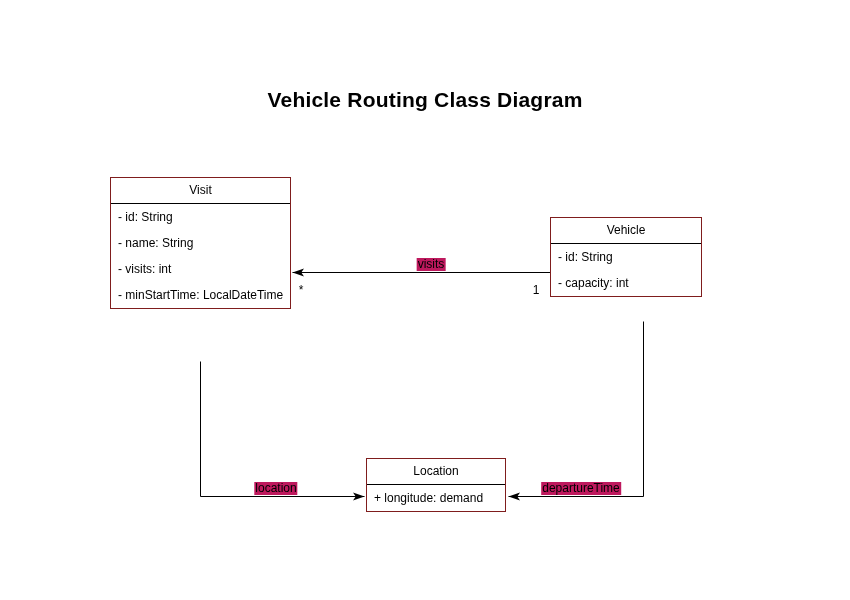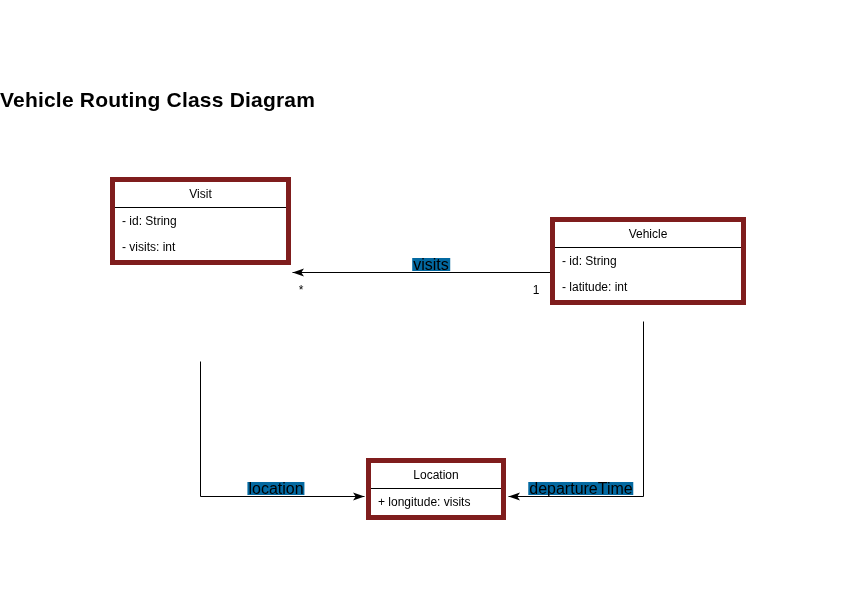--- a/index.html
+++ b/index.html
@@ -18,36 +18,37 @@
     width: 850px;
     height: 600px;
     background: #ffffff;
     overflow: hidden;
   }
   .diagram-title {
     position: absolute;
     top: 87px;
     left: 0;
     width: 850px;
+    text-align: center;
     font-size: 21px;
     font-weight: bold;
     line-height: 26px;
     letter-spacing: 0.2px;
   }
   .edges {
     position: absolute;
     top: 0;
     left: 0;
     width: 850px;
     height: 600px;
   }
   .uml-class {
     position: absolute;
     background: #ffffff;
-    border: 5px solid #7f1d1d;
+    border: 1px solid #7f1d1d;
     box-sizing: border-box;
   }
   .uml-header {
     height: 25px;
     line-height: 25px;
     text-align: center;
     border-bottom: 1px solid #000000;
     font-size: 12px;
     white-space: nowrap;
     overflow: hidden;
@@ -56,24 +57,24 @@
     height: 26px;
     line-height: 26px;
     padding-left: 7px;
     font-size: 12px;
     white-space: nowrap;
     overflow: hidden;
   }
   .edge-label {
     position: absolute;
     transform: translateX(-50%);
-    font-size: 16px;
+    font-size: 12px;
     line-height: 13px;
     white-space: nowrap;
-    background: #0369a1;
+    background: #be185d;
     padding: 0 1px;
   }
   .mult-label {
     position: absolute;
     transform: translateX(-50%);
     font-size: 12px;
     line-height: 13px;
     white-space: nowrap;
   }
 </style>
@@ -93,32 +94,34 @@
     <g transform="translate(0.5,0.5)" fill="none" stroke="#000000" stroke-width="1">
       <path d="M550,272 L292,272" marker-end="url(#arrowhead)"></path>
       <path d="M200,361 L200,496 L364,496" marker-end="url(#arrowhead)"></path>
       <path d="M643,321 L643,496 L508,496" marker-end="url(#arrowhead)"></path>
     </g>
   </svg>
 
   <div class="uml-class" style="left:110px; top:177px; width:181px;">
     <div class="uml-header">Visit</div>
     <div class="uml-attr">- id: String</div>
+    <div class="uml-attr">- name: String</div>
     <div class="uml-attr">- visits: int</div>
+    <div class="uml-attr">- minStartTime: LocalDateTime</div>
   </div>
 
-  <div class="uml-class" style="left:550px; top:217px; width:196px;">
+  <div class="uml-class" style="left:550px; top:217px; width:152px;">
     <div class="uml-header">Vehicle</div>
     <div class="uml-attr">- id: String</div>
-    <div class="uml-attr">- latitude: int</div>
+    <div class="uml-attr">- capacity: int</div>
   </div>
 
   <div class="uml-class" style="left:366px; top:458px; width:140px;">
     <div class="uml-header">Location</div>
-    <div class="uml-attr">+ longitude: visits</div>
+    <div class="uml-attr">+ longitude: demand</div>
   </div>
 
   <span class="edge-label" style="left:431px; top:258px;">visits</span>
   <span class="mult-label" style="left:301px; top:284px;">*</span>
   <span class="mult-label" style="left:536px; top:284px;">1</span>
   <span class="edge-label" style="left:276px; top:482px;">location</span>
   <span class="edge-label" style="left:581px; top:482px;">departureTime</span>
 
 </div>
 

